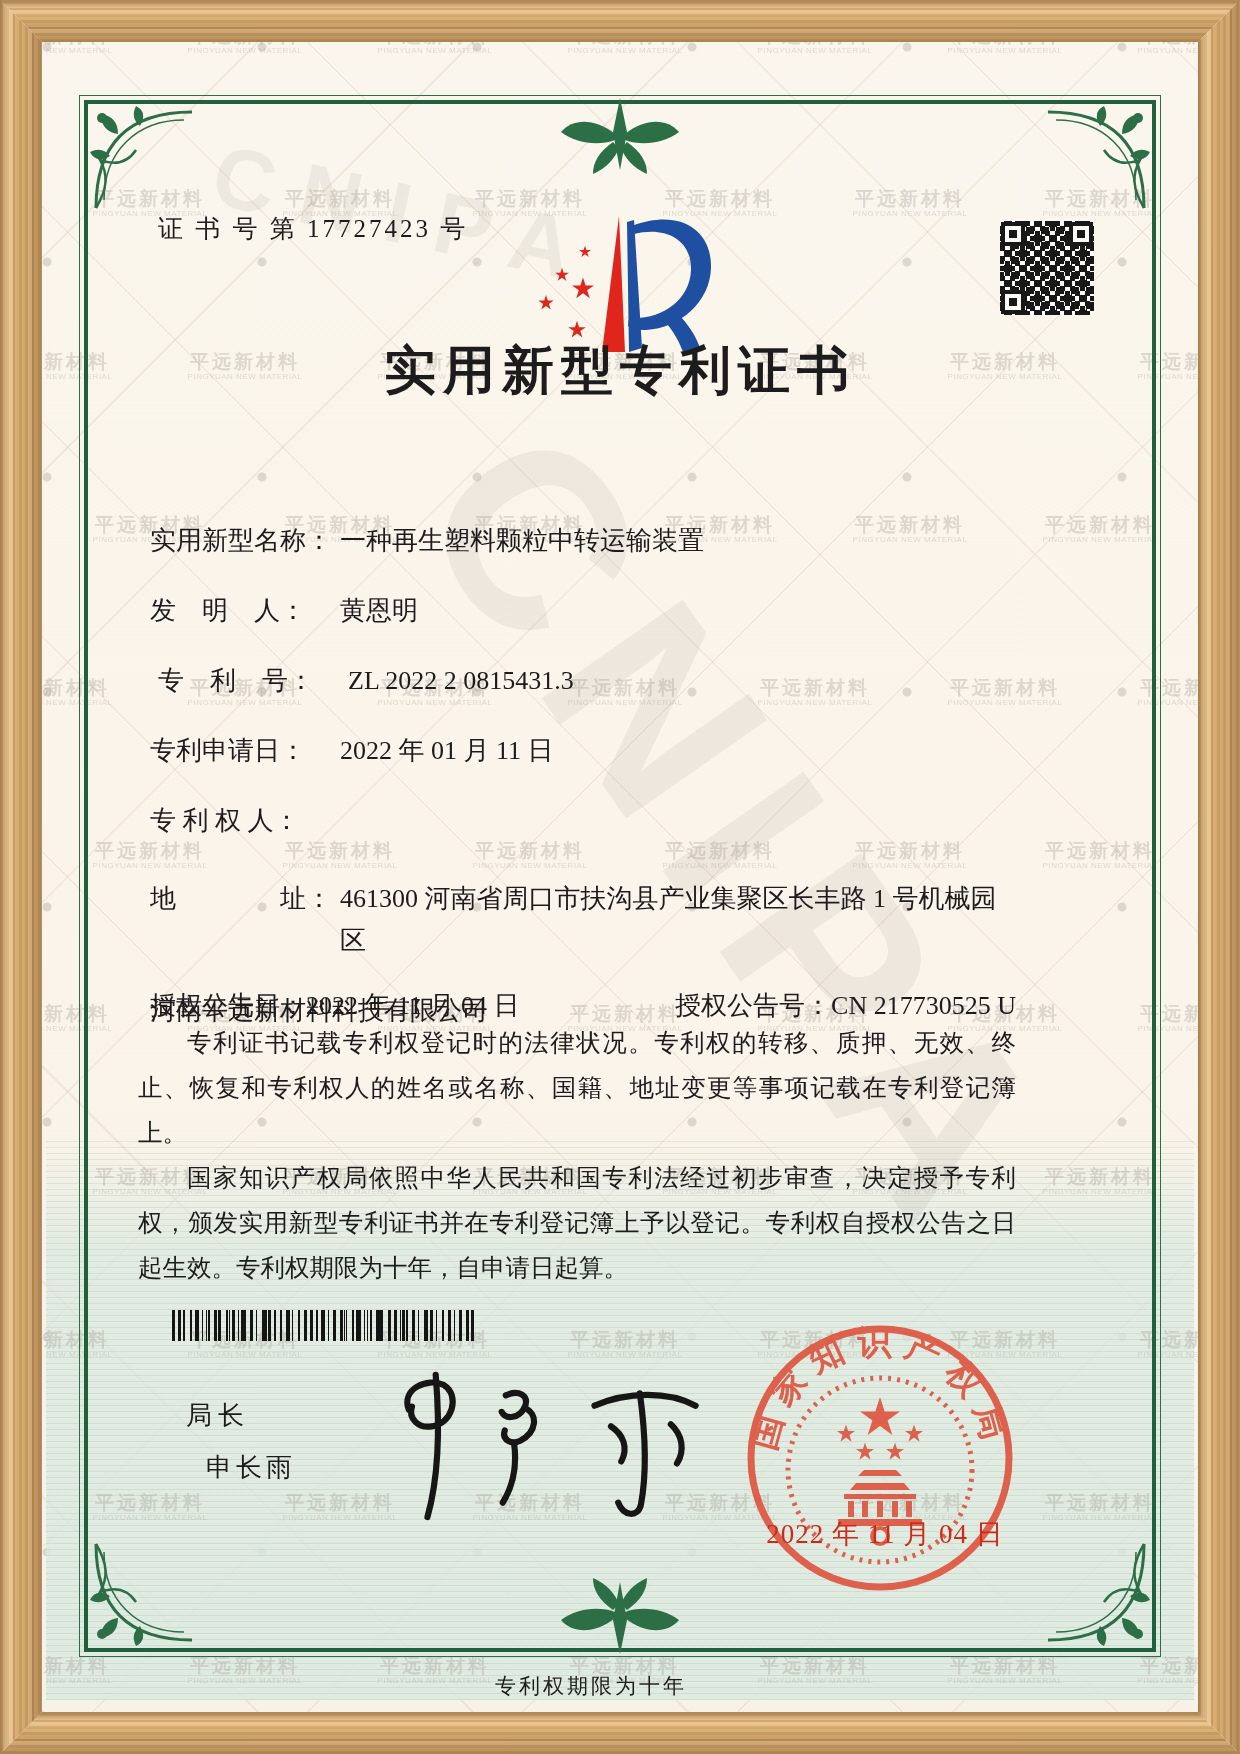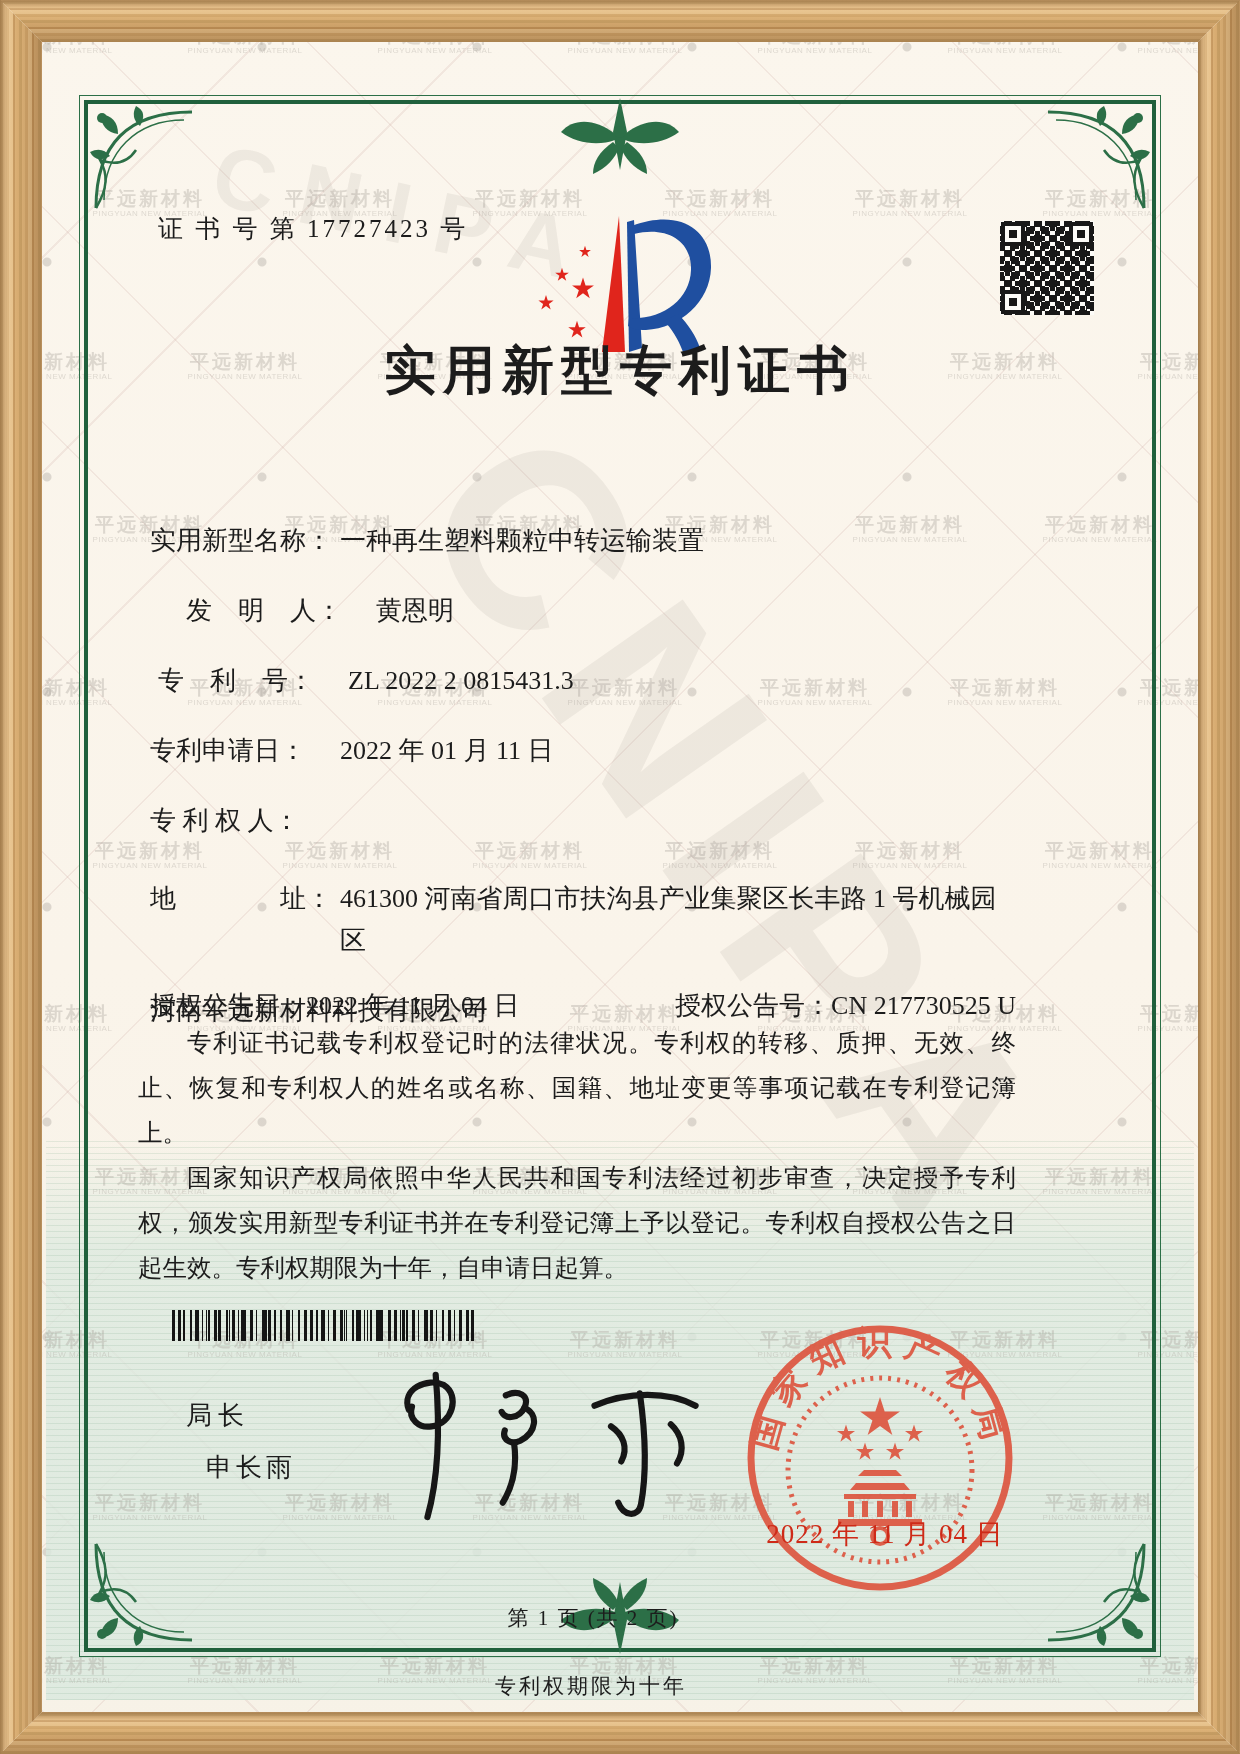--- a/index.html
+++ b/index.html
@@ -42,21 +42,21 @@
         repeating-conic-gradient(#181818 0 25%, transparent 0 50%);
       background-size:10px 10px,15px 15px;background-position:0 0,4px 6px;}
   .qr-f{position:absolute;width:24px;height:24px;border:4px solid #181818;background:#fdfcf8;box-sizing:border-box;}
   .qr-f::after{content:'';position:absolute;left:4px;top:4px;width:8px;height:8px;background:#181818;}
   .qr-f.tl{left:1px;top:1px;} .qr-f.tr{right:1px;top:1px;} .qr-f.bl{left:1px;bottom:1px;}
   .doc-title{position:absolute;left:84px;width:1072px;top:336px;z-index:5;text-align:center;
       font-size:52px;font-weight:bold;letter-spacing:7px;}
   .field-row{position:absolute;left:150px;width:866px;z-index:5;display:flex;font-size:26px;line-height:1.62;}
   .field-label{flex:0 0 190px;white-space:pre;}
   .field-value{flex:1;}
-  .row-0{top:520px;} .row-1{top:590px;margin-left:36px;} .row-2{top:660px;margin-left:8px;} .row-3{top:730px;} .row-4{top:800px;flex-direction:column;}
+  .row-0{top:520px;} .row-1{top:590px;} .row-2{top:660px;margin-left:8px;} .row-3{top:730px;} .row-4{top:800px;flex-direction:column;}
   .row-5{top:878px;} .row-5 .field-value{max-width:676px;}
   .grant-row{position:absolute;left:150px;width:866px;top:988px;z-index:5;display:flex;
       justify-content:space-between;font-size:26px;}
   .body-text{position:absolute;left:138px;top:1020px;width:878px;z-index:5;font-size:24.5px;
       line-height:45px;text-align:justify;}
   .body-text p{margin:0;text-indent:2em;}
   .barcode{position:absolute;left:172px;top:1310px;width:302px;height:31px;z-index:5;
       background-image:
         repeating-linear-gradient(90deg,#141414 0 2px,transparent 2px 6px,#141414 6px 9px,transparent 9px 12px,#141414 12px 13px,transparent 13px 18px),
         repeating-linear-gradient(90deg,#141414 0 3px,transparent 3px 11px,#141414 11px 12px,transparent 12px 23px);}
@@ -581,20 +581,19 @@
       <rect x="-3" y="31" width="6" height="16" stroke="none"></rect>
       <rect x="12" y="31" width="6" height="16" stroke="none"></rect>
       <rect x="26" y="31" width="6" height="16" stroke="none"></rect>
       <rect x="-42" y="49" width="84" height="7" stroke="none"></rect>
       <circle cx="0" cy="66" r="8" fill="none" stroke-width="4"></circle>
     </g>
   </svg>
 
   <div class="seal-date">2022 年 11 月 04 日</div>
 
-  <div class="page-no">第 1 页 (共 2 页)</div>
   <div class="cont-note">专利权期限为十年</div>
 
   <div class="wood wood-h wood-top"></div>
   <div class="wood wood-h wood-bottom"></div>
   <div class="wood wood-v wood-left"></div>
   <div class="wood wood-v wood-right"></div>
 </div>
 
 </body></html>

